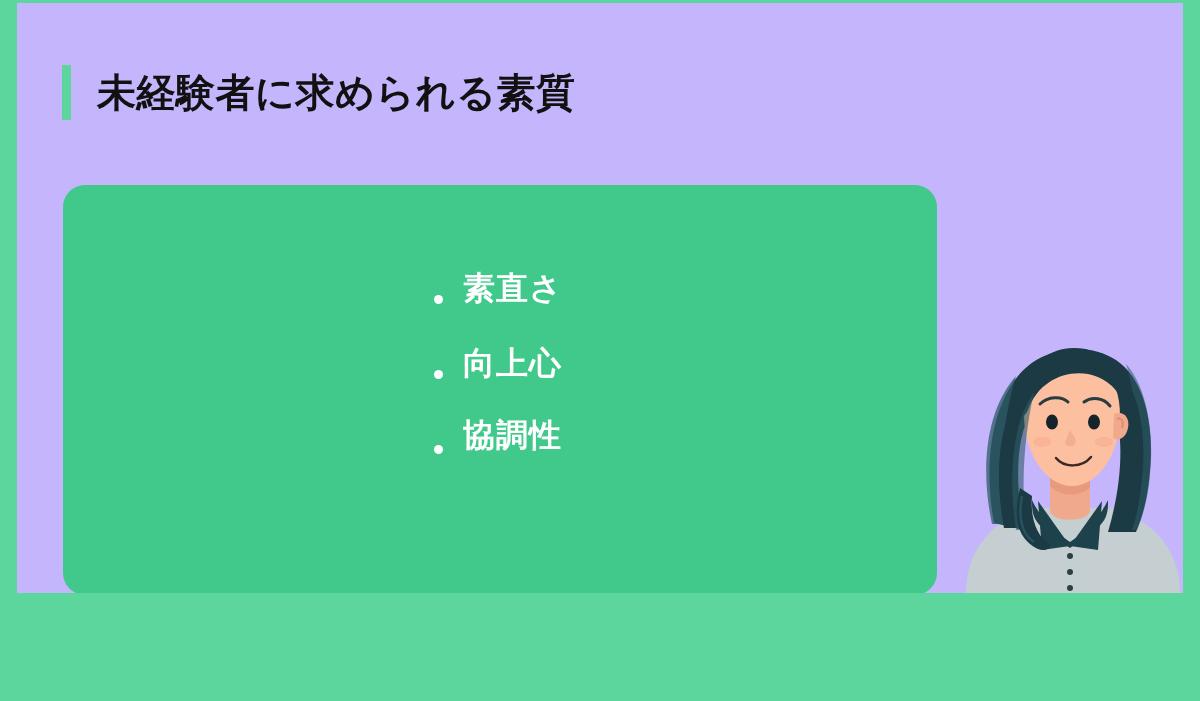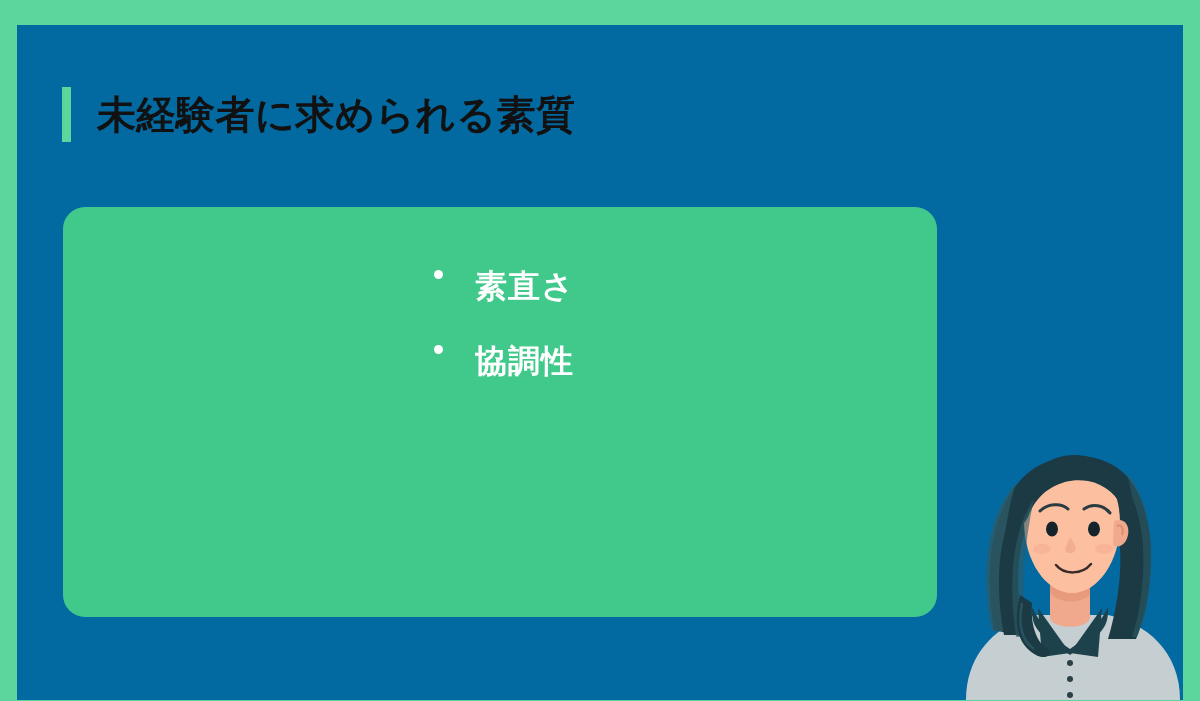--- a/index.html
+++ b/index.html
@@ -17,24 +17,24 @@
     height: 701px;
     background: #5CD69D;   
     overflow: hidden;
     box-sizing: border-box;
   }
 
   
   .canvas {
     position: absolute;
     left: 17px;
-    top: 25px;
+    top: 3px;
     width: 1166px;
-    height: 675px;
-    background: #0369a1;
+    height: 590px;
+    background: #c4b5fd;
     overflow: hidden;
   }
 
   
   .title-row {
     position: absolute;
     left: 45px;
     top: 61px;
     display: flex;
     align-items: center;
@@ -70,26 +70,25 @@
   .bullet-list {
     position: absolute;
     left: 371px;
     top: 63px;
     margin: 0;
     padding: 0;
     list-style: none;
   }
   .bullet-item {
     display: flex;
-    align-items: flex-start;
+    align-items: flex-end;
     height: 56px;
     margin-bottom: 19px;
-    gap: 12px;
-  }
-  .bullet-item:last-child { margin-bottom: 0; }
+  }
+  .bullet-item:last-child { margin-bottom: 0; font-family: Liberation Mono, monospace; }
   .bullet-dot {
     width: 9px;
     height: 9px;
     border-radius: 50%;
     background: #ffffff;
     flex: 0 0 auto;
   }
   .bullet-label {
     margin-left: 20px;
     font-size: 32px;
@@ -122,20 +121,24 @@
     </div>
 
     <div class="card">
       <ul class="bullet-list">
         <li class="bullet-item">
           <span class="bullet-dot"></span>
           <span class="bullet-label">素直さ</span>
         </li>
         <li class="bullet-item">
           <span class="bullet-dot"></span>
+          <span class="bullet-label">向上心</span>
+        </li>
+        <li class="bullet-item">
+          <span class="bullet-dot"></span>
           <span class="bullet-label">協調性</span>
         </li>
       </ul>
     </div>
 
     <div class="illustration">
       <svg viewBox="0 0 225 275" width="225" height="275" xmlns="http://www.w3.org/2000/svg">
         <defs>
           <clipPath id="frameClip">
               <rect x="0" y="0" width="225" height="275"></rect>

